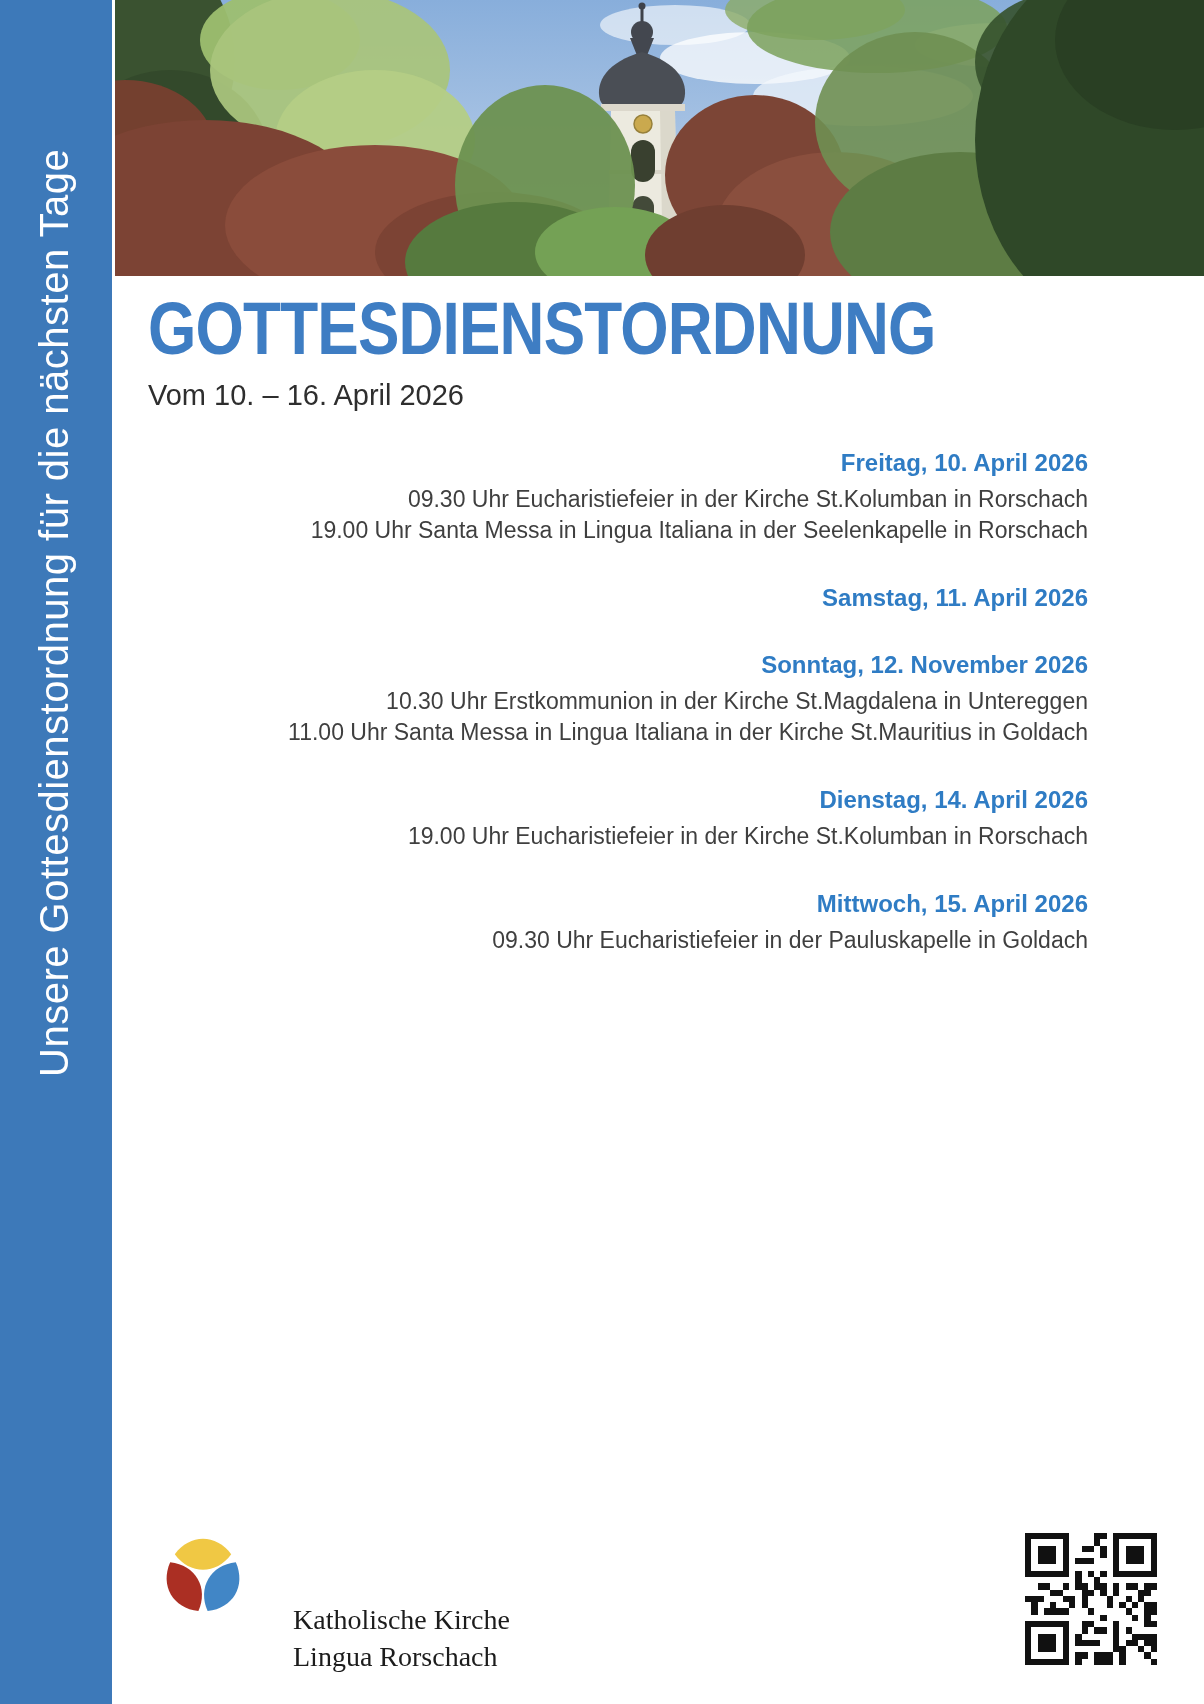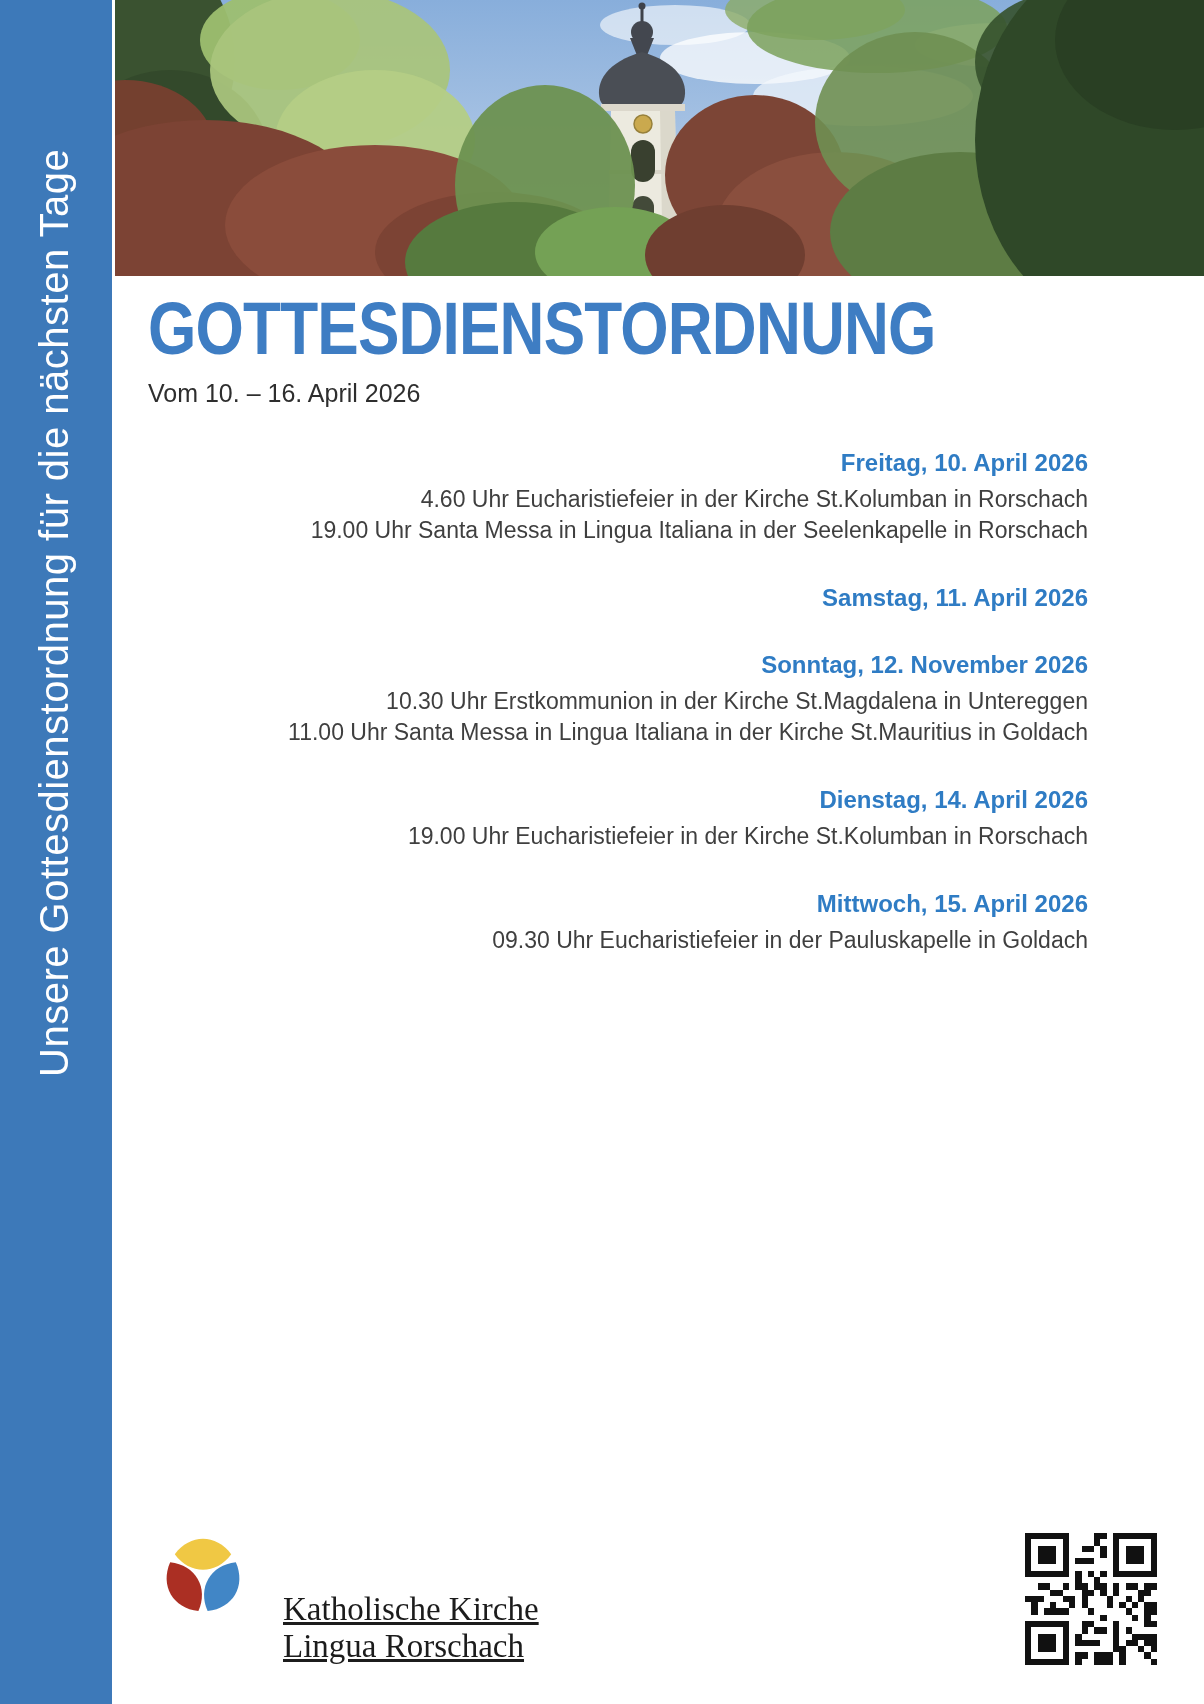--- a/index.html
+++ b/index.html
@@ -25,42 +25,42 @@
   .photo-wrap svg{display:block;width:100%;height:100%;}
   
   .title{
     position:absolute;left:148px;top:292px;margin:0;
     color:var(--title-blue,#3e7dc3);
     font-size:74px;font-weight:bold;line-height:1;letter-spacing:-1px;
     transform:scaleX(.84);transform-origin:left center;white-space:nowrap;
   }
   .subtitle{
     position:absolute;left:148px;top:378px;margin:0;
-    color:#2e2e2e;font-size:25px;font-weight:normal;line-height:1.2;
+    color:#2e2e2e;font-size:29px;font-weight:normal;line-height:1.2;
   }
   .schedule{
     position:absolute;left:148px;top:448px;width:940px;
   }
   .day-section{margin:0 0 37px 0;text-align:right;}
   .day-heading{
     margin:0 0 6px 0;color:var(--heading-blue,#2f7cc4);
     font-size:24px;font-weight:bold;line-height:30px;
   }
   .service-entry{
     margin:0;color:var(--body-text,#3f3f3f);
     font-size:23px;font-weight:normal;line-height:31px;
   }
   
   .logo{
     position:absolute;left:156px;top:1527px;width:94px;height:94px;
   }
   .org-name{
-    position:absolute;left:277px;top:1585px;margin:6px;
+    position:absolute;left:277px;top:1585px;margin:16px;
     font-family:"Liberation Serif","DejaVu Serif",serif;
-    color:#1c1c1c;font-size:33px;line-height:37px;font-weight:normal;text-decoration:underline;
+    color:#1c1c1c;font-size:28px;line-height:37px;font-weight:normal;
   }
   .qr{
     position:absolute;left:1025px;top:1533px;width:132px;height:132px;
   }
   .qr svg{display:block;width:100%;height:100%;shape-rendering:crispEdges;}
 </style>
 </head>
 <body>
 
 <div class="sidebar">
@@ -124,21 +124,21 @@
     <ellipse cx="1060" cy="40" rx="120" ry="90" fill="#293f23"></ellipse>
   </svg>
 </div>
 
 <h1 class="title">GOTTESDIENSTORDNUNG</h1>
 <p class="subtitle">Vom 10. – 16. April 2026</p>
 
 <div class="schedule">
     <section class="day-section">
       <h2 class="day-heading">Freitag, 10. April 2026</h2>
-      <p class="service-entry">4.60 Uhr Eucharistiefeier in der Kirche St.Kolumban in Rorschach</p>
+      <p class="service-entry">09.30 Uhr Eucharistiefeier in der Kirche St.Kolumban in Rorschach</p>
       <p class="service-entry">19.00 Uhr Santa Messa in Lingua Italiana in der Seelenkapelle in Rorschach</p>
     </section>
     <section class="day-section">
       <h2 class="day-heading">Samstag, 11. April 2026</h2>
     </section>
     <section class="day-section">
       <h2 class="day-heading">Sonntag, 12. November 2026</h2>
       <p class="service-entry">10.30 Uhr Erstkommunion in der Kirche St.Magdalena in Untereggen</p>
       <p class="service-entry">11.00 Uhr Santa Messa in Lingua Italiana in der Kirche St.Mauritius in Goldach</p>
     </section>

